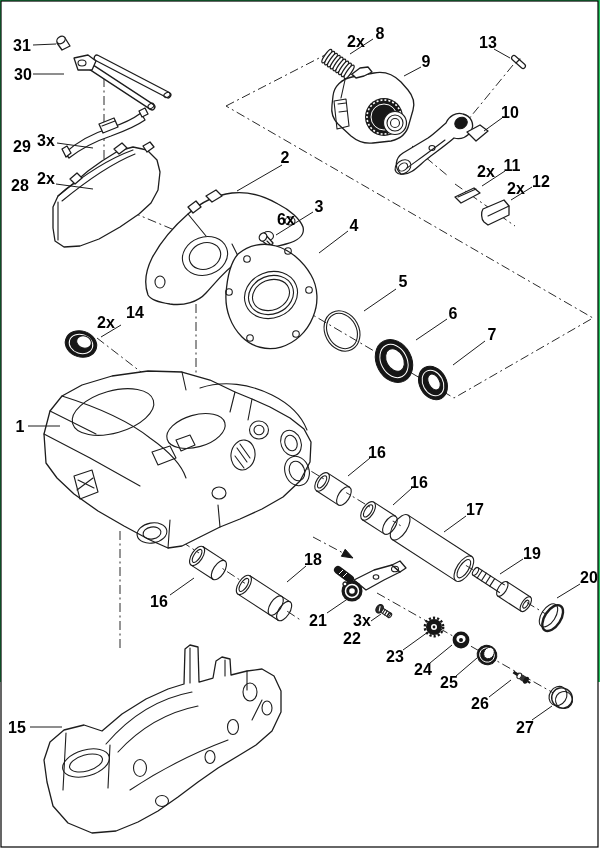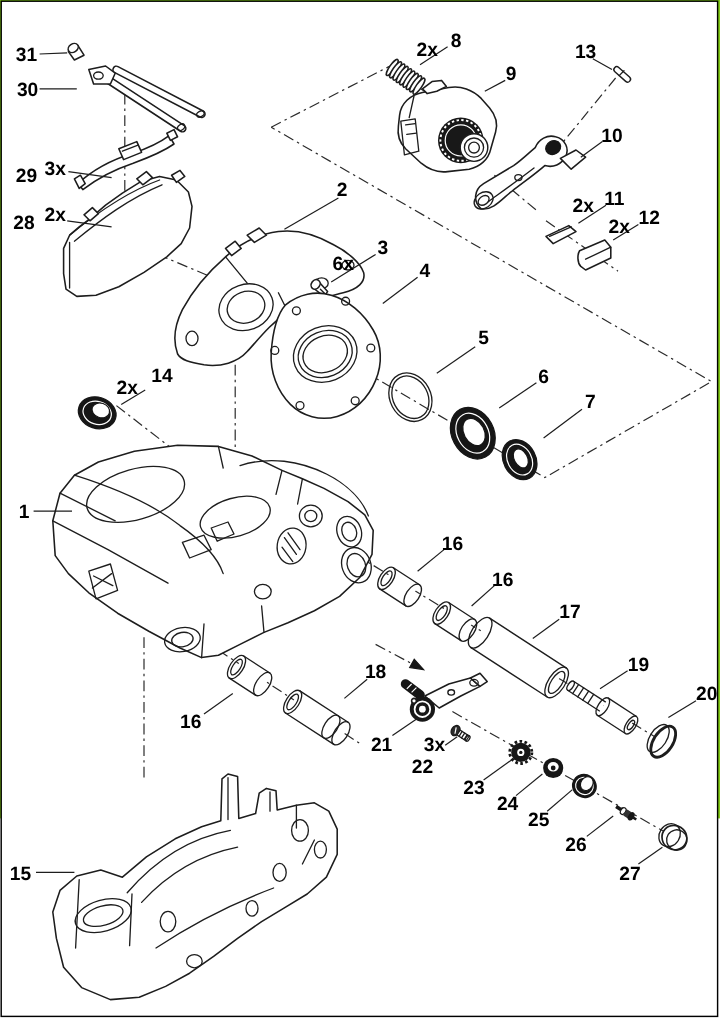--- a/index.html
+++ b/index.html
@@ -1,16 +1,16 @@
 <!DOCTYPE html>
 <html><head>
 <meta charset="utf-8">
 <style>
   html,body{margin:0;padding:0;background:#fff;width:600px;height:849px;overflow:hidden;}
-  .stage{position:relative;width:600px;height:682px;background:#84cc16;}
+  .stage{position:relative;width:600px;height:682px;background:#22c55e;}
   svg{display:block;}
   text.lbl{font-family:"Liberation Sans",sans-serif;font-weight:bold;font-size:16px;fill:#000;}
   .ld{stroke:#1d1d1d;stroke-width:1;fill:none;}
   .dd{stroke:#2b2b2b;stroke-width:1;fill:none;stroke-dasharray:9 3.5 2 3.5;}
   .pt{stroke:#1d1d1d;stroke-width:1.3;fill:#fff;stroke-linejoin:round;stroke-linecap:round;}
   .pn{stroke:#1d1d1d;stroke-width:1.1;fill:none;stroke-linejoin:round;stroke-linecap:round;}
   .pk{stroke:#161616;fill:#161616;}
   .wt{stroke:#fff;fill:none;}
 </style>
 </head>

